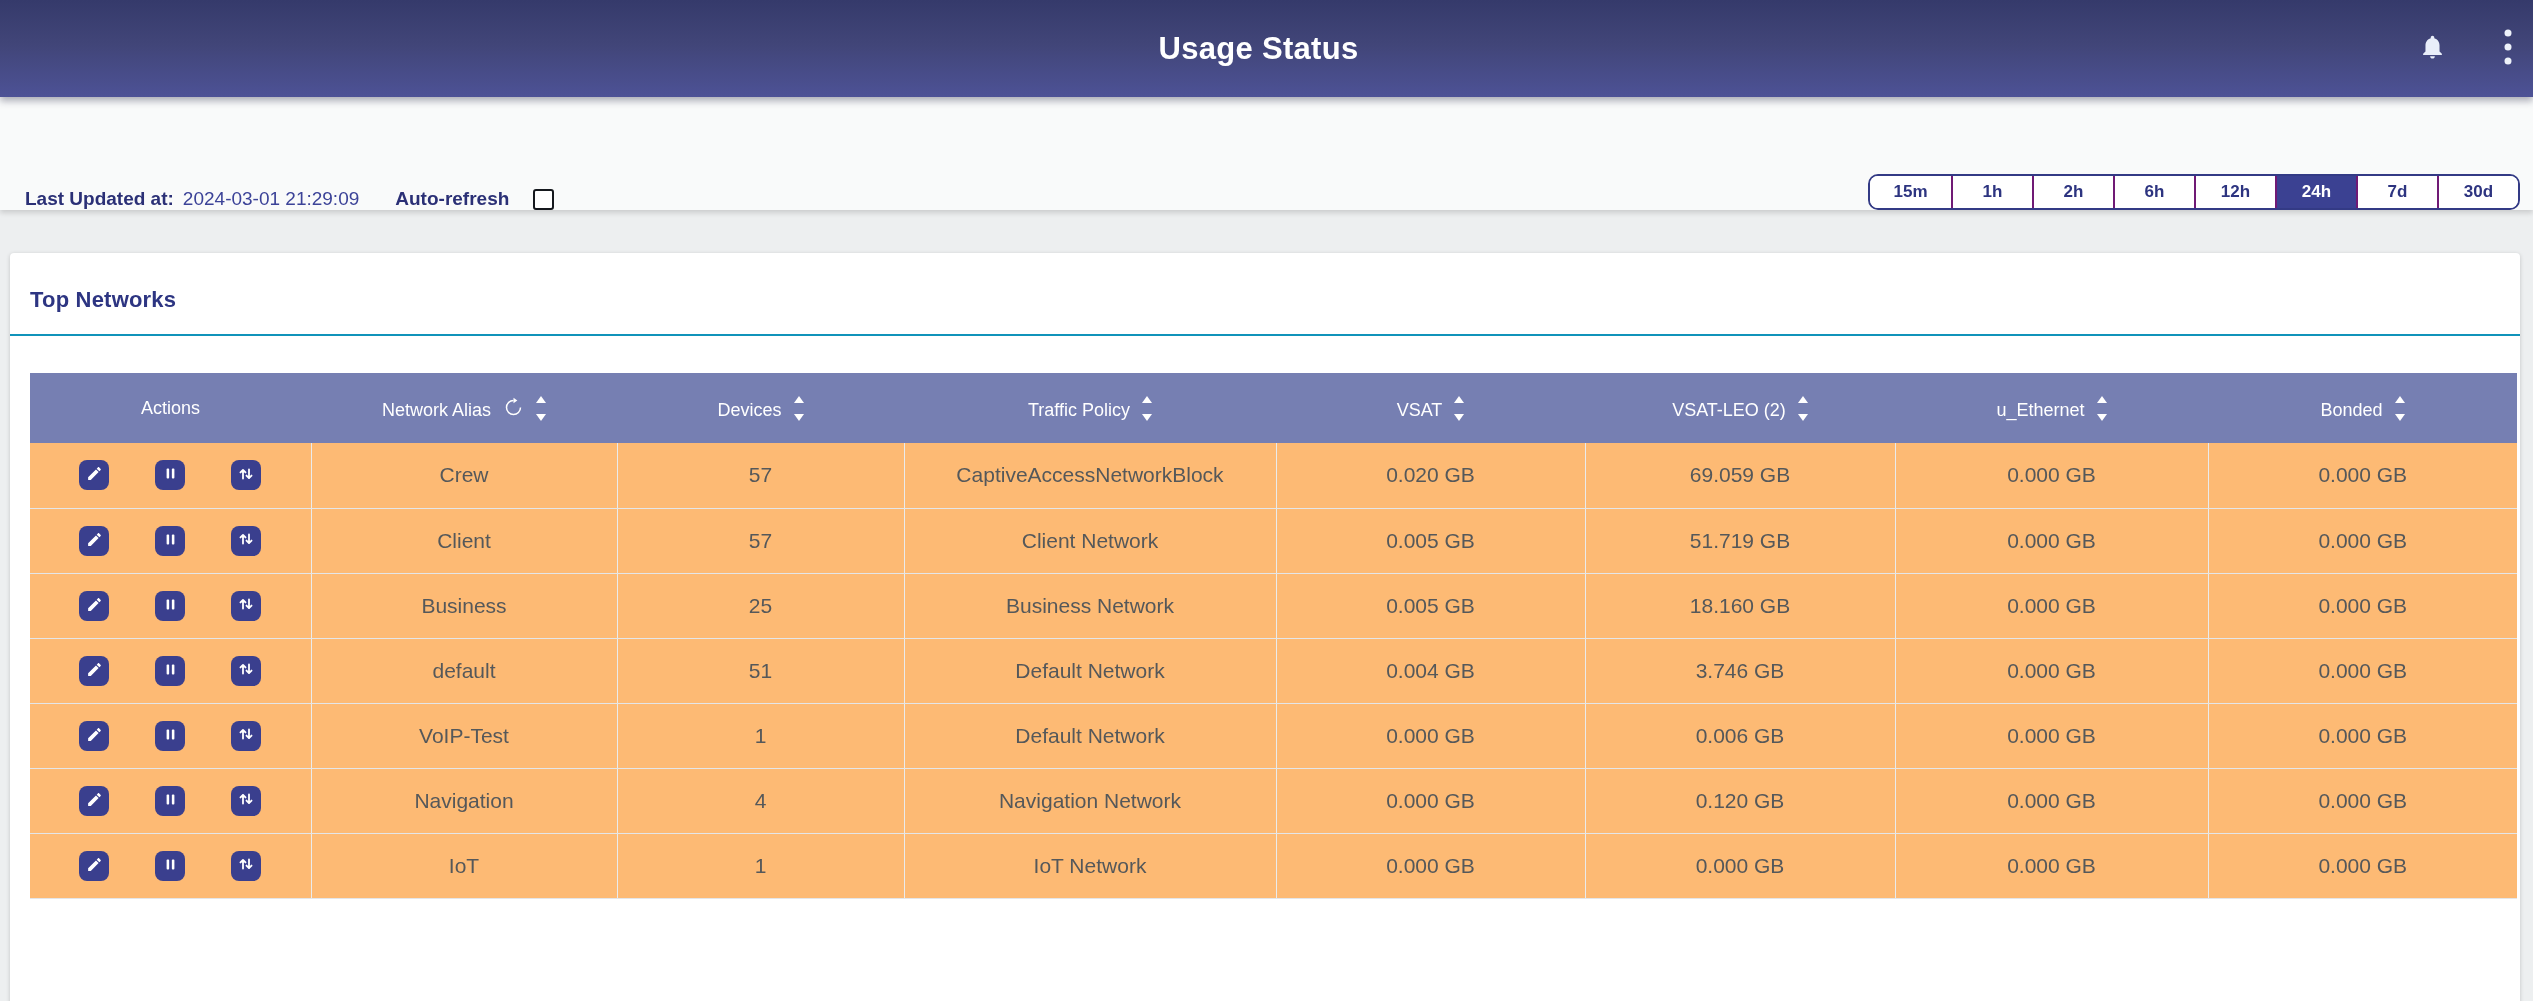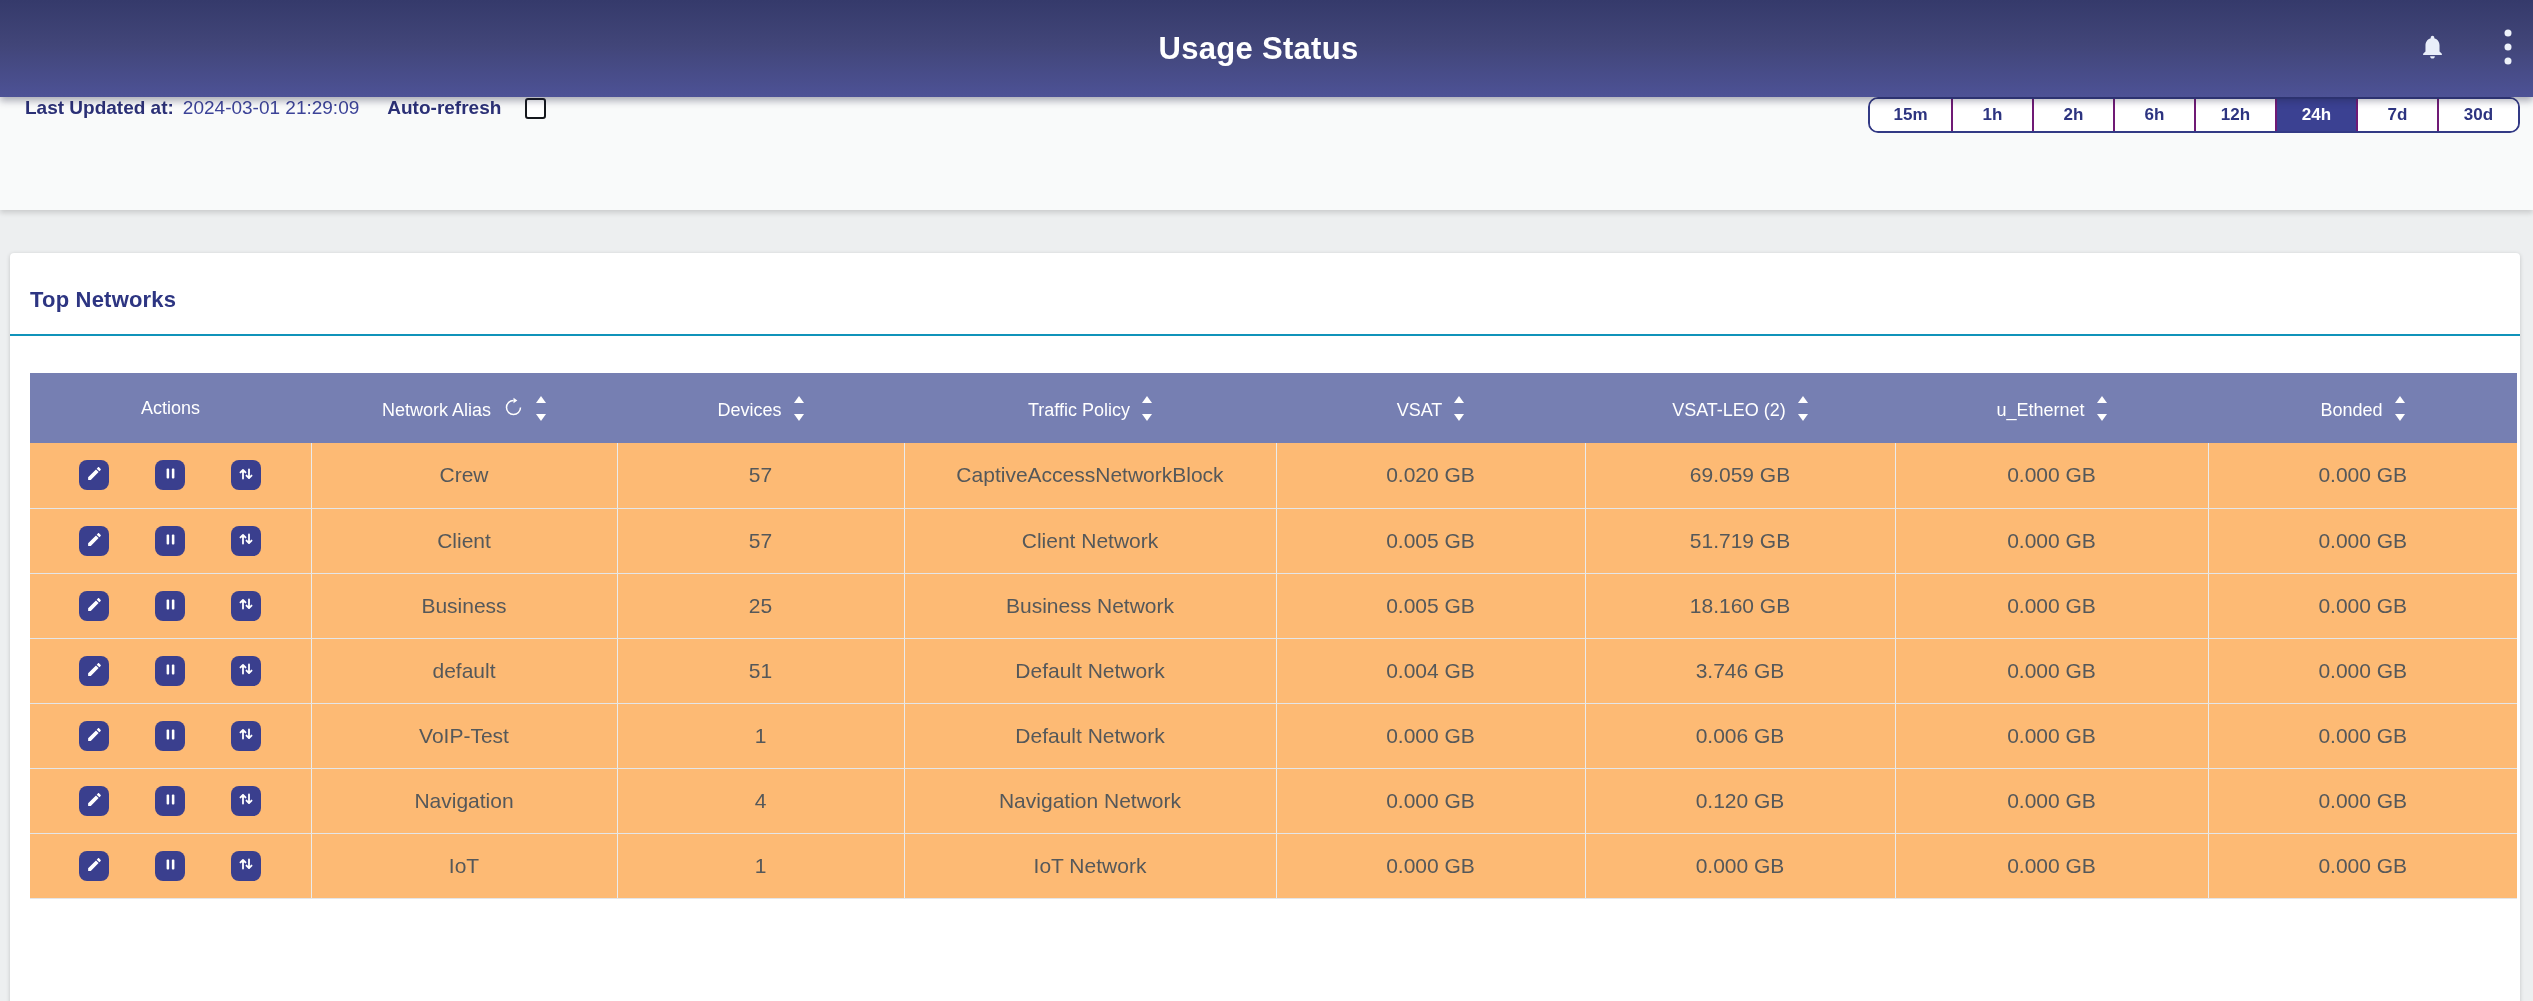--- a/index.html
+++ b/index.html
@@ -24,28 +24,28 @@
     color:#ffffff; font-size:31px; font-weight:bold; letter-spacing:.3px;
   }
   .header-actions {
     position:absolute; right:21px; display:flex; align-items:center; gap:58px;
   }
   .hdr-icon-btn { background:none; border:none; cursor:pointer; display:flex; align-items:center; }
 
   
   .sub-header {
     height:113px; background:#f9fafa;
-    display:flex; align-items:flex-start;
+    display:flex; align-items:flex-end;
     padding:0 13px 0 25px;
     box-shadow:0 3px 5px rgba(0,0,0,.14);
     position:relative; z-index:4;
   }
   .last-updated { font-size:19px; color:#2b3076; font-weight:bold; }
   .last-updated .value { color:#3c4398; font-weight:normal; margin-left:9px; }
-  .auto-refresh { margin-left:28px; display:flex; align-items:center; gap:24px; }
+  .auto-refresh { margin-left:36px; display:flex; align-items:center; gap:24px; }
   .auto-refresh .ar-label { font-size:19px; font-weight:bold; color:#2b3076; }
   .auto-refresh input[type=checkbox] {
     appearance:none; -webkit-appearance:none;
     width:21px; height:21px; background:#fff;
     border:2.5px solid #15181d; border-radius:3px; cursor:pointer;
   }
   .spacer { flex:1; }
   .time-range-group {
     display:flex; height:36px; background:#fff;
     border:2px solid #333a85; border-radius:10px; overflow:hidden;

